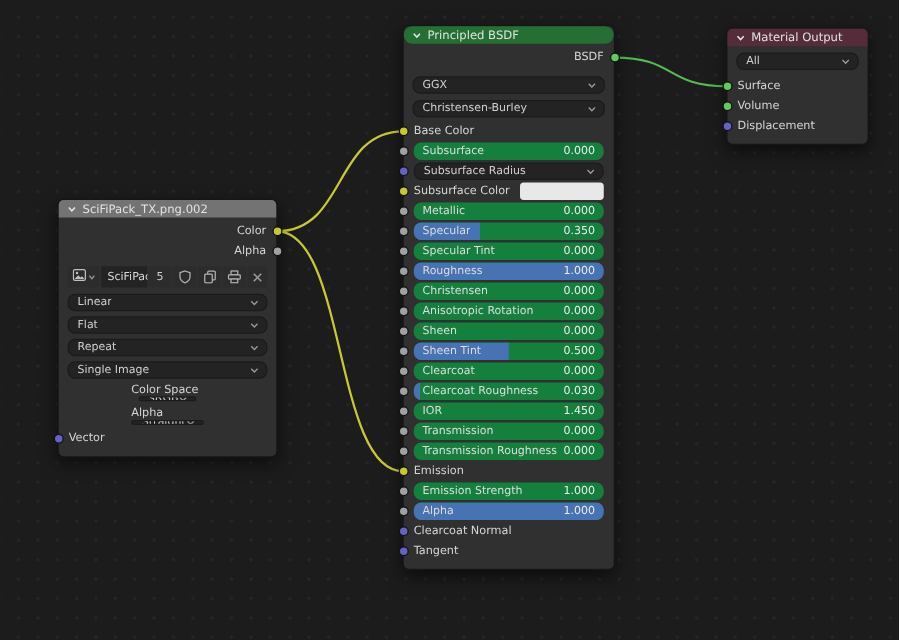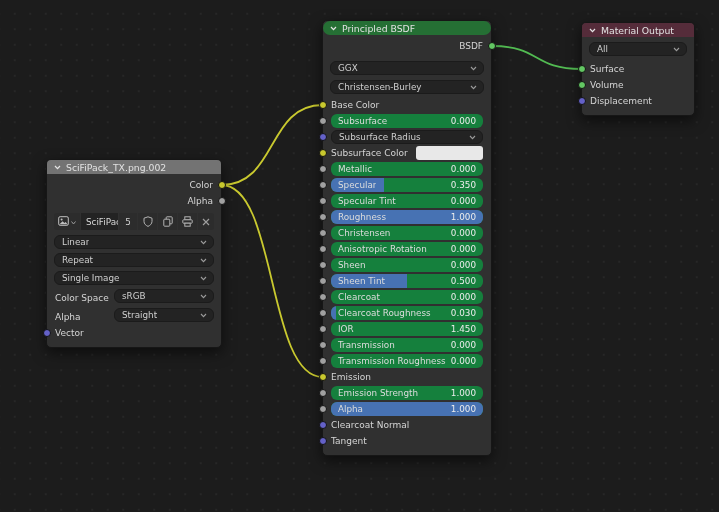--- a/index.html
+++ b/index.html
@@ -63,21 +63,21 @@
                     overflow:hidden; text-overflow:ellipsis; }
   .widget .wvalue { position:relative; z-index:1; margin-left:auto; padding:0 7px 0 4px; color:#ececec; }
   .widget.dropdown { background:#232323; border:1px solid #1b1b1b; }
   .widget.dropdown .wlabel { color:#cfcfcf; }
   .widget .chev { position:relative; z-index:1; margin-left:auto; padding-right:6px; display:flex; align-items:center; }
   .swatch { height:14px; flex:1; border-radius:3px; background:#e8e8e8; margin-left:8px; }
 
   .drop-row { margin:4px 7px 0; }
   .drop-row.gap5 { margin-top:5px; }
   .drop-row.gap7 { margin-top:7px; }
-  .labeled-row { display:flex; align-items:flex-end; height:14px; margin:4px 7px 0; }
+  .labeled-row { display:flex; align-items:center; height:14px; margin:4px 7px 0;flex-direction:column; }
   .labeled-row.gap5 { margin-top:5px; }
   .labeled-row .flabel { width:60px; flex:none; padding-left:1px; }
 
   .idrow {
     display:flex; align-items:stretch; height:17px; margin:4px 7px 0; gap:1px;
     font-size:8.8px;
   }
   .idrow > div {
     background:#2c2c2c; display:flex; align-items:center; justify-content:center;
   }
@@ -157,20 +157,28 @@
         </div>
         <div class="seg-x">
           <svg width="8" height="8" viewBox="0 0 8 8">
               <path d="M1 1 L7 7 M7 1 L1 7" stroke="#9d9d9d" stroke-width="1.2"></path>
             </svg>
         </div>
       </div>
       <div id="tex-dropdowns">
           <div class="widget dropdown drop-row gap5">
             <span class="wlabel">Linear</span>
+            <span class="chev">
+              <svg width="7" height="5" viewBox="0 0 7 5">
+                <path d="M1 1 L3.5 3.6 L6 1" fill="none" stroke="#9a9a9a" stroke-width="1.1"></path>
+              </svg>
+            </span>
+          </div>
+          <div class="widget dropdown drop-row">
+            <span class="wlabel">Flat</span>
             <span class="chev">
               <svg width="7" height="5" viewBox="0 0 7 5">
                 <path d="M1 1 L3.5 3.6 L6 1" fill="none" stroke="#9a9a9a" stroke-width="1.1"></path>
               </svg>
             </span>
           </div>
           <div class="widget dropdown drop-row">
             <span class="wlabel">Repeat</span>
             <span class="chev">
               <svg width="7" height="5" viewBox="0 0 7 5">

